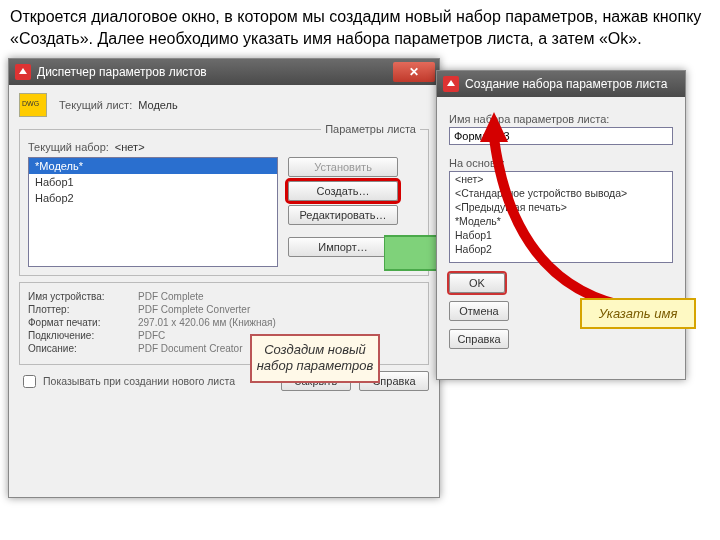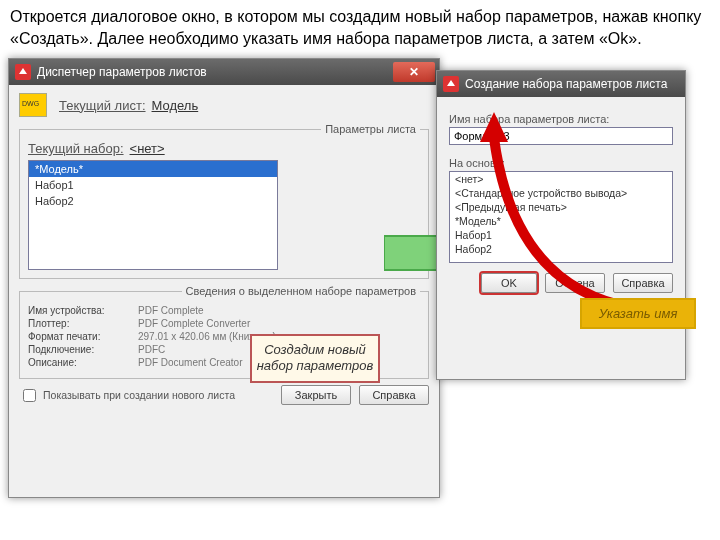--- a/index.html
+++ b/index.html
@@ -57,21 +57,21 @@
     width: 42px; height: 20px;
     background: linear-gradient(#e36a5a,#c0392b);
     border-radius: 2px;
     display:flex;align-items:center;justify-content:center;
     color:#fff;font-weight:bold;font-size:12px;
   }
   .body1 {
     padding: 8px 10px 10px 10px;
   }
   .row { display:flex; align-items:center; margin-bottom:4px; gap:6px; }
-  .lbl { color:#555; font-size:13px;text-decoration:underline; }
+  .lbl { color:#555; font-size:11px; }
   .dwgicon {
     width:28px;height:24px;background:#fc0;border:1px solid #aa8;
     display:inline-block;margin-right:6px;position:relative;
   }
   .dwgicon::after { content:"DWG"; position:absolute; top:6px; left:2px; font-size:7px; color:#333;}
   fieldset.group {
     border:1px solid #bbb;
     margin:6px 0;
     padding:6px 8px 8px 8px;
   }
@@ -113,40 +113,40 @@
   }
   .arrow {
     position:absolute;
     left:380px; top:160px;
     width:100px; height:70px;
   }
   .annot2 {
     position:absolute;
     left:576px; top:240px;
     width:116px;
-    background:#eab308;
+    background:#fef9c3;
     border:2px solid #d6a400;
     padding:6px 4px;
     font-style:italic;
     font-size:13px;
     color:#7a5c00;
     text-align:center;
   }
   .input {
     background:#fff;border:1px solid #7a7a9a;
     padding:2px 4px;height:18px;font-size:11px;
     width: 100%;
   }
   .grp-label { color:#555; font-size:11px; margin:6px 0 2px 0; }
   .list2 {
     background:#fff;border:1px solid #7a7a9a;
     height:92px;width:100%;
   }
   .list2 .item { padding:1px 5px; font-size:10.5px; color:#333; }
-  .footer-btns { display:flex; gap:8px; justify-content:flex-end; margin-top:10px; }
+  .footer-btns { display:flex; gap:8px; justify-content:flex-end; margin-top:10px;flex-direction:column; }
   .btn.primary { outline:2px solid #c33; }
   .arrow2 svg { position:absolute; }
 </style>
 </head>
 <body>
 
 <div class="instruction">Откроется диалоговое окно, в котором мы создадим новый набор параметров, нажав кнопку «Создать». Далее необходимо указать имя набора параметров листа, а затем «Ok».</div>
 
 <div class="canvas">
 
@@ -169,25 +169,30 @@
         <div class="row">
           <span class="lbl">Текущий набор:</span>
           <span class="lbl" style="color:#333">&lt;нет&gt;</span>
         </div>
         <div style="display:flex;gap:10px;align-items:flex-start;margin-top:4px;">
           <div class="listbox">
             <div class="item sel">*Модель*</div>
             <div class="item">Набор1</div>
             <div class="item">Набор2</div>
           </div>
+          <div class="sidebtns">
+            <div class="btn disabled">Установить</div>
+            <div class="btn highlight-red">Создать…</div>
+            <div class="btn">Редактировать…</div>
+            <div class="btn" style="margin-top:8px">Импорт…</div>
+          </div>
         </div>
       </fieldset>
 
       <fieldset class="group">
-        <legend>Сведения о выделенном наборе параметров</legend>
         <div class="kv">
             <span class="k">Имя устройства:</span>
             <span class="v">PDF Complete</span>
           </div>
         <div class="kv">
             <span class="k">Плоттер:</span>
             <span class="v">PDF Complete Converter</span>
           </div>
         <div class="kv">
             <span class="k">Формат печати:</span>

